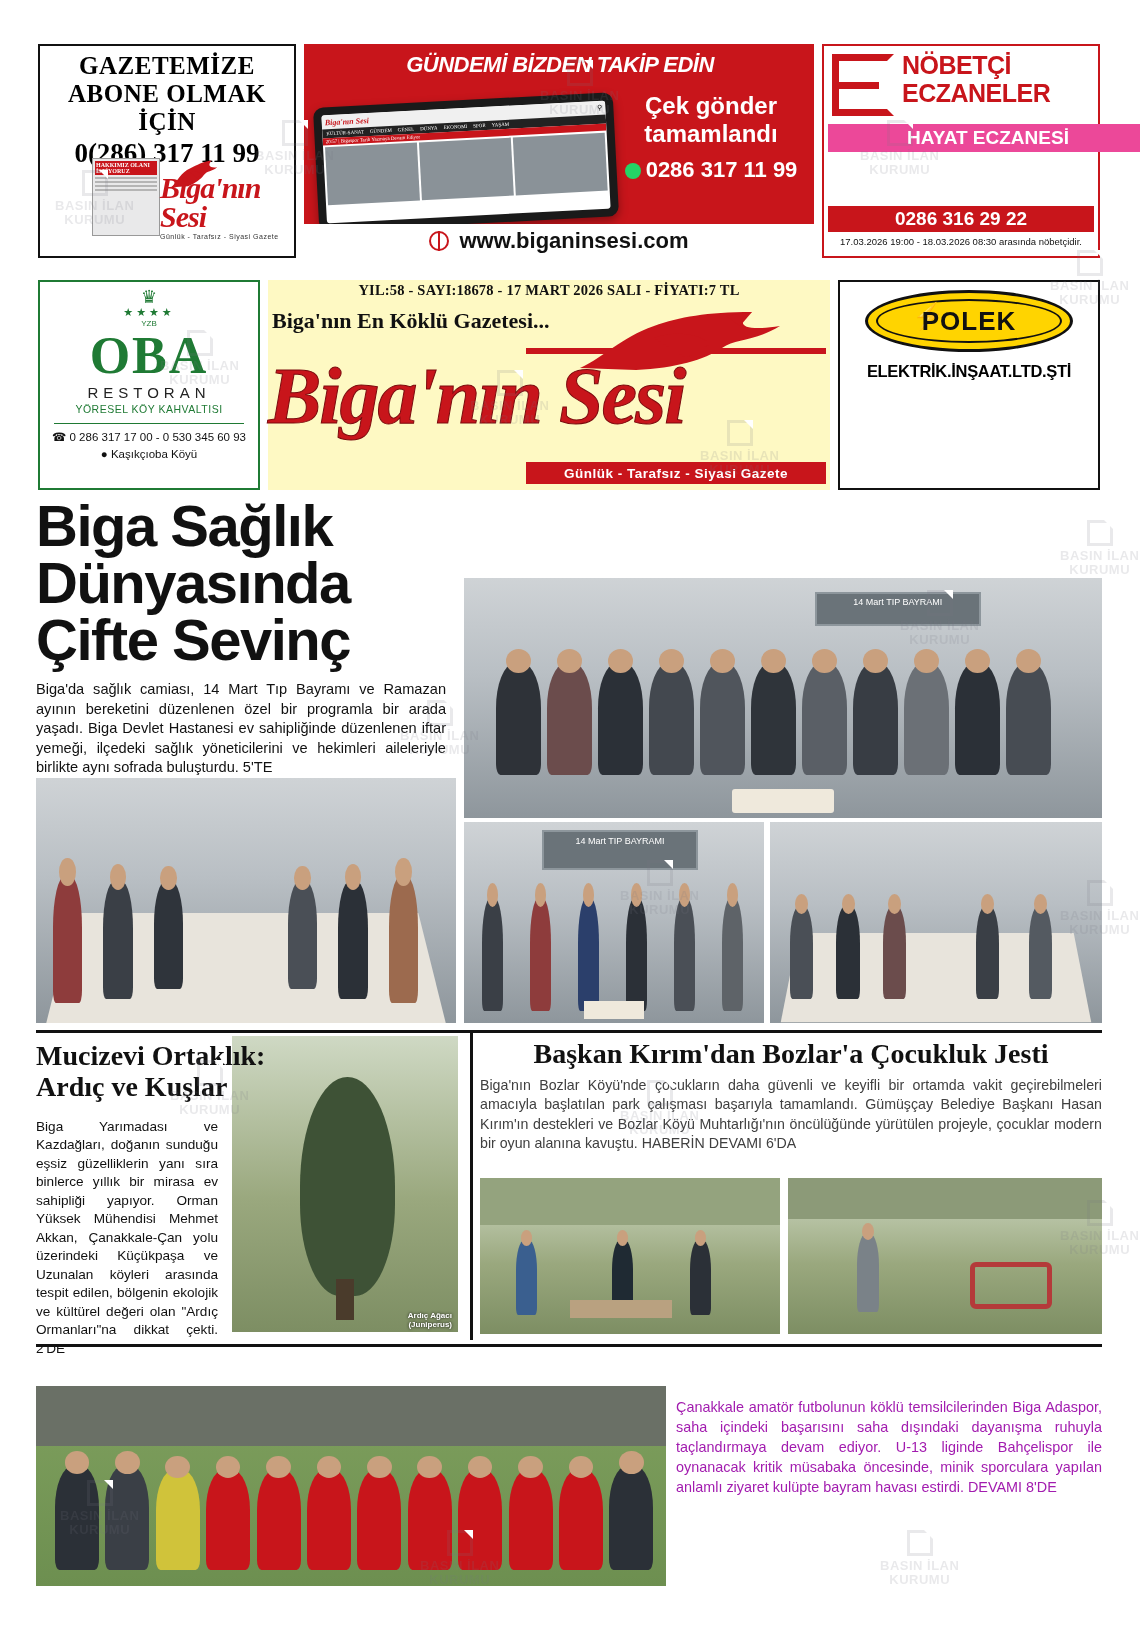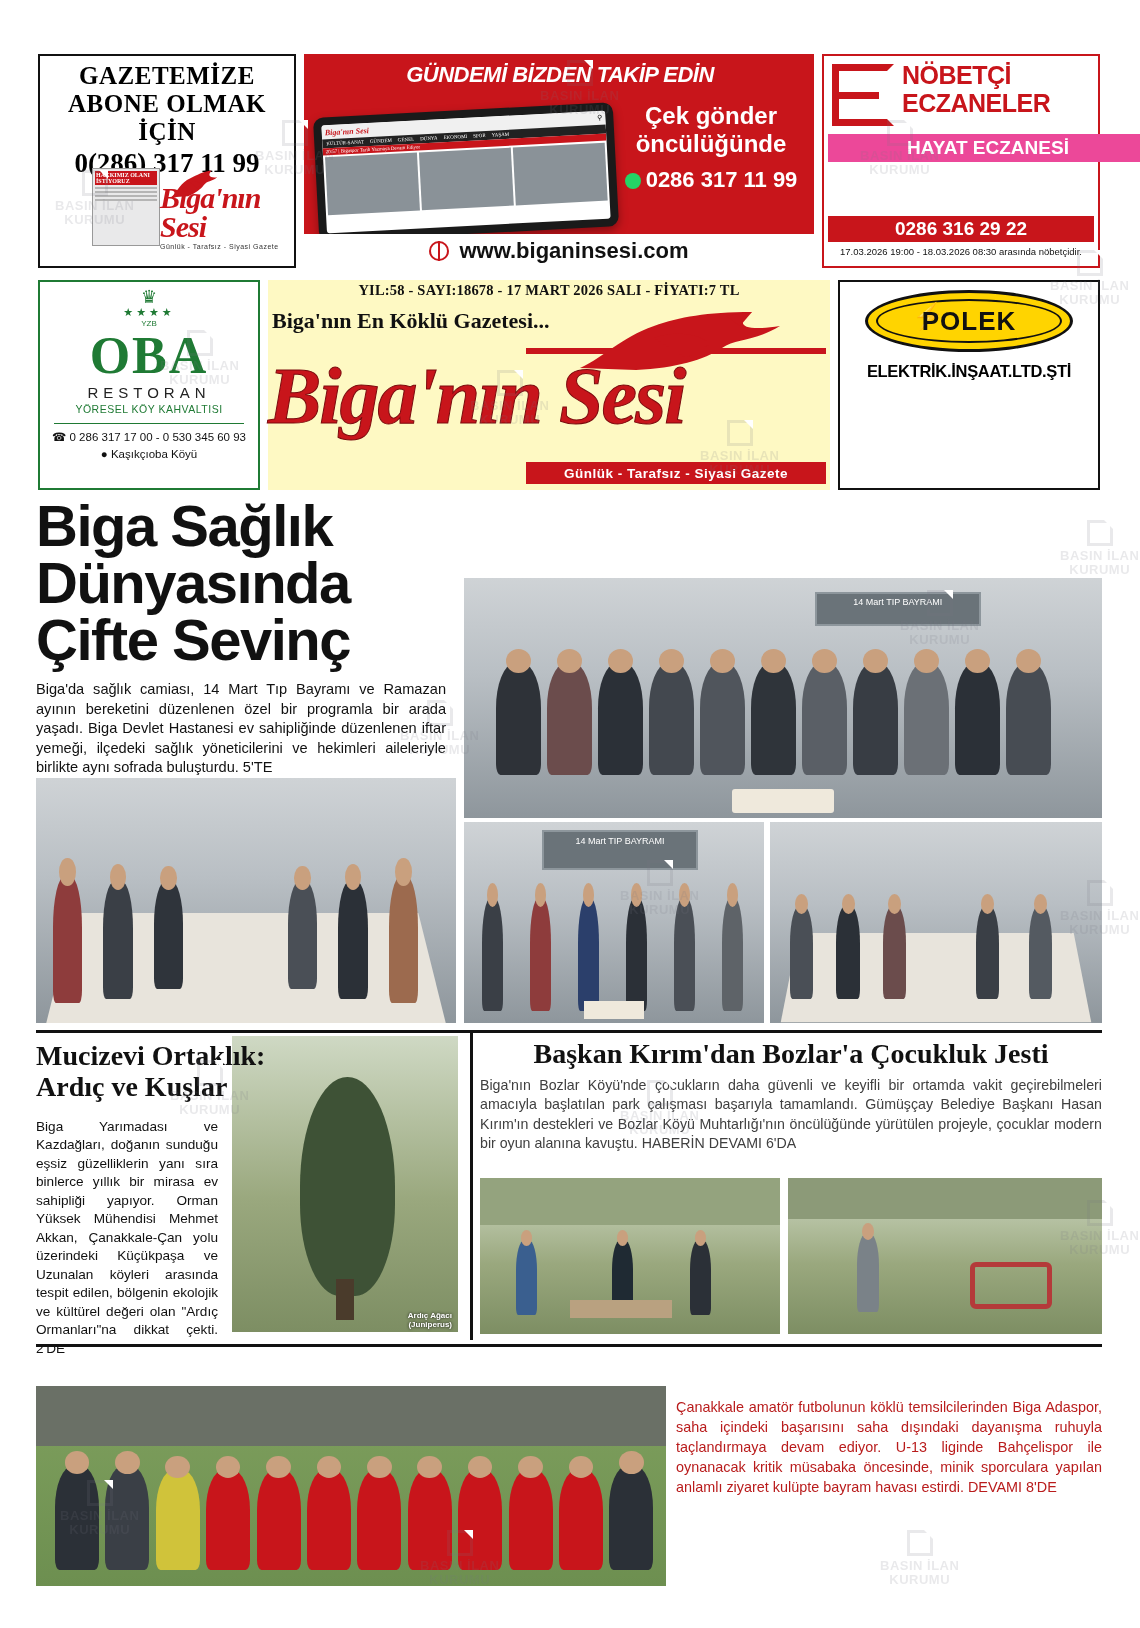--- a/index.html
+++ b/index.html
@@ -42,21 +42,21 @@
   .wm .sq:after{
     content:"";
     position:absolute; right:-3px; top:-3px;
     border-left: 9px solid transparent;
     border-top: 9px solid #fff;
   }
 
   
   .toprow {
     position: absolute;
-    top: 54px; left: 38px; width: 1064px; height: 214px;
+    top: 44px; left: 38px; width: 1064px; height: 214px;
     display: flex;
     gap: 8px;
     z-index: 5;
   }
   .ad-abone {
     width: 258px; height: 214px;
     border: 2px solid #111;
     background: #fff;
     padding: 6px 4px 4px 4px;
     text-align: center;
@@ -360,21 +360,21 @@
 
   
   .mac-title {
     position:absolute; top:1356px; left:470px; width:634px;
     font-family:"Liberation Serif",serif; font-weight:bold; font-size:28px;
     color:#111; text-align:center; z-index:6;
   }
   .mac-body {
     position:absolute; top:1398px; left:676px; width:426px;
     font-family:"Liberation Sans",sans-serif; font-size:14.4px; line-height:1.38;
-    color:#b91c1c; text-align:justify; z-index:6;
+    color:#a21caf; text-align:justify; z-index:6;
   }
   .p-mac { top:1386px; left:36px; width:630px; height:200px; }
 
   
   .room { position:absolute; inset:0; background:linear-gradient(#cfd3d6 0%,#b9bfc4 40%,#8e969c 100%); }
   .tablecloth { position:absolute; left:6%; right:6%; top:52%; bottom:0; background:#e8e4dc; transform: perspective(300px) rotateX(22deg); }
   .person { position:absolute; bottom:18%; width:7%; height:46%; background:#3b4148; border-radius:40% 40% 10% 10%; }
   .head { position:absolute; top:-14%; left:22%; width:56%; height:22%; background:#c9a07e; border-radius:50%; }
   .grass { position:absolute; inset:0; background:linear-gradient(#cfd9c4 0%, #9aa87e 55%, #7d8e63 100%); }
   .sky { position:absolute; left:0; right:0; top:0; height:42%; background:linear-gradient(#c8d4dd,#aebcc7); }
@@ -450,21 +450,21 @@
           <div class="ticker">20:57 | Bigaspor Tarih Yazmaya Devam Ediyor</div>
           <div class="photos">
               <div></div>
               <div></div>
               <div></div>
             </div>
         </div>
       </div>
       <div class="right">
         <div class="l">Çek gönder</div>
-        <div class="l">öncülüğünde</div>
+        <div class="l">tamamlandı</div>
         <div class="p"><span class="wa"></span><span>0286 317 11 99</span></div>
       </div>
       <div class="urlbar">
         <div class="glob"></div>
         <span>www.biganinsesi.com</span>
       </div>
     </div>
 
     <div class="ad-nobetci">
       <div class="eletter"></div>

